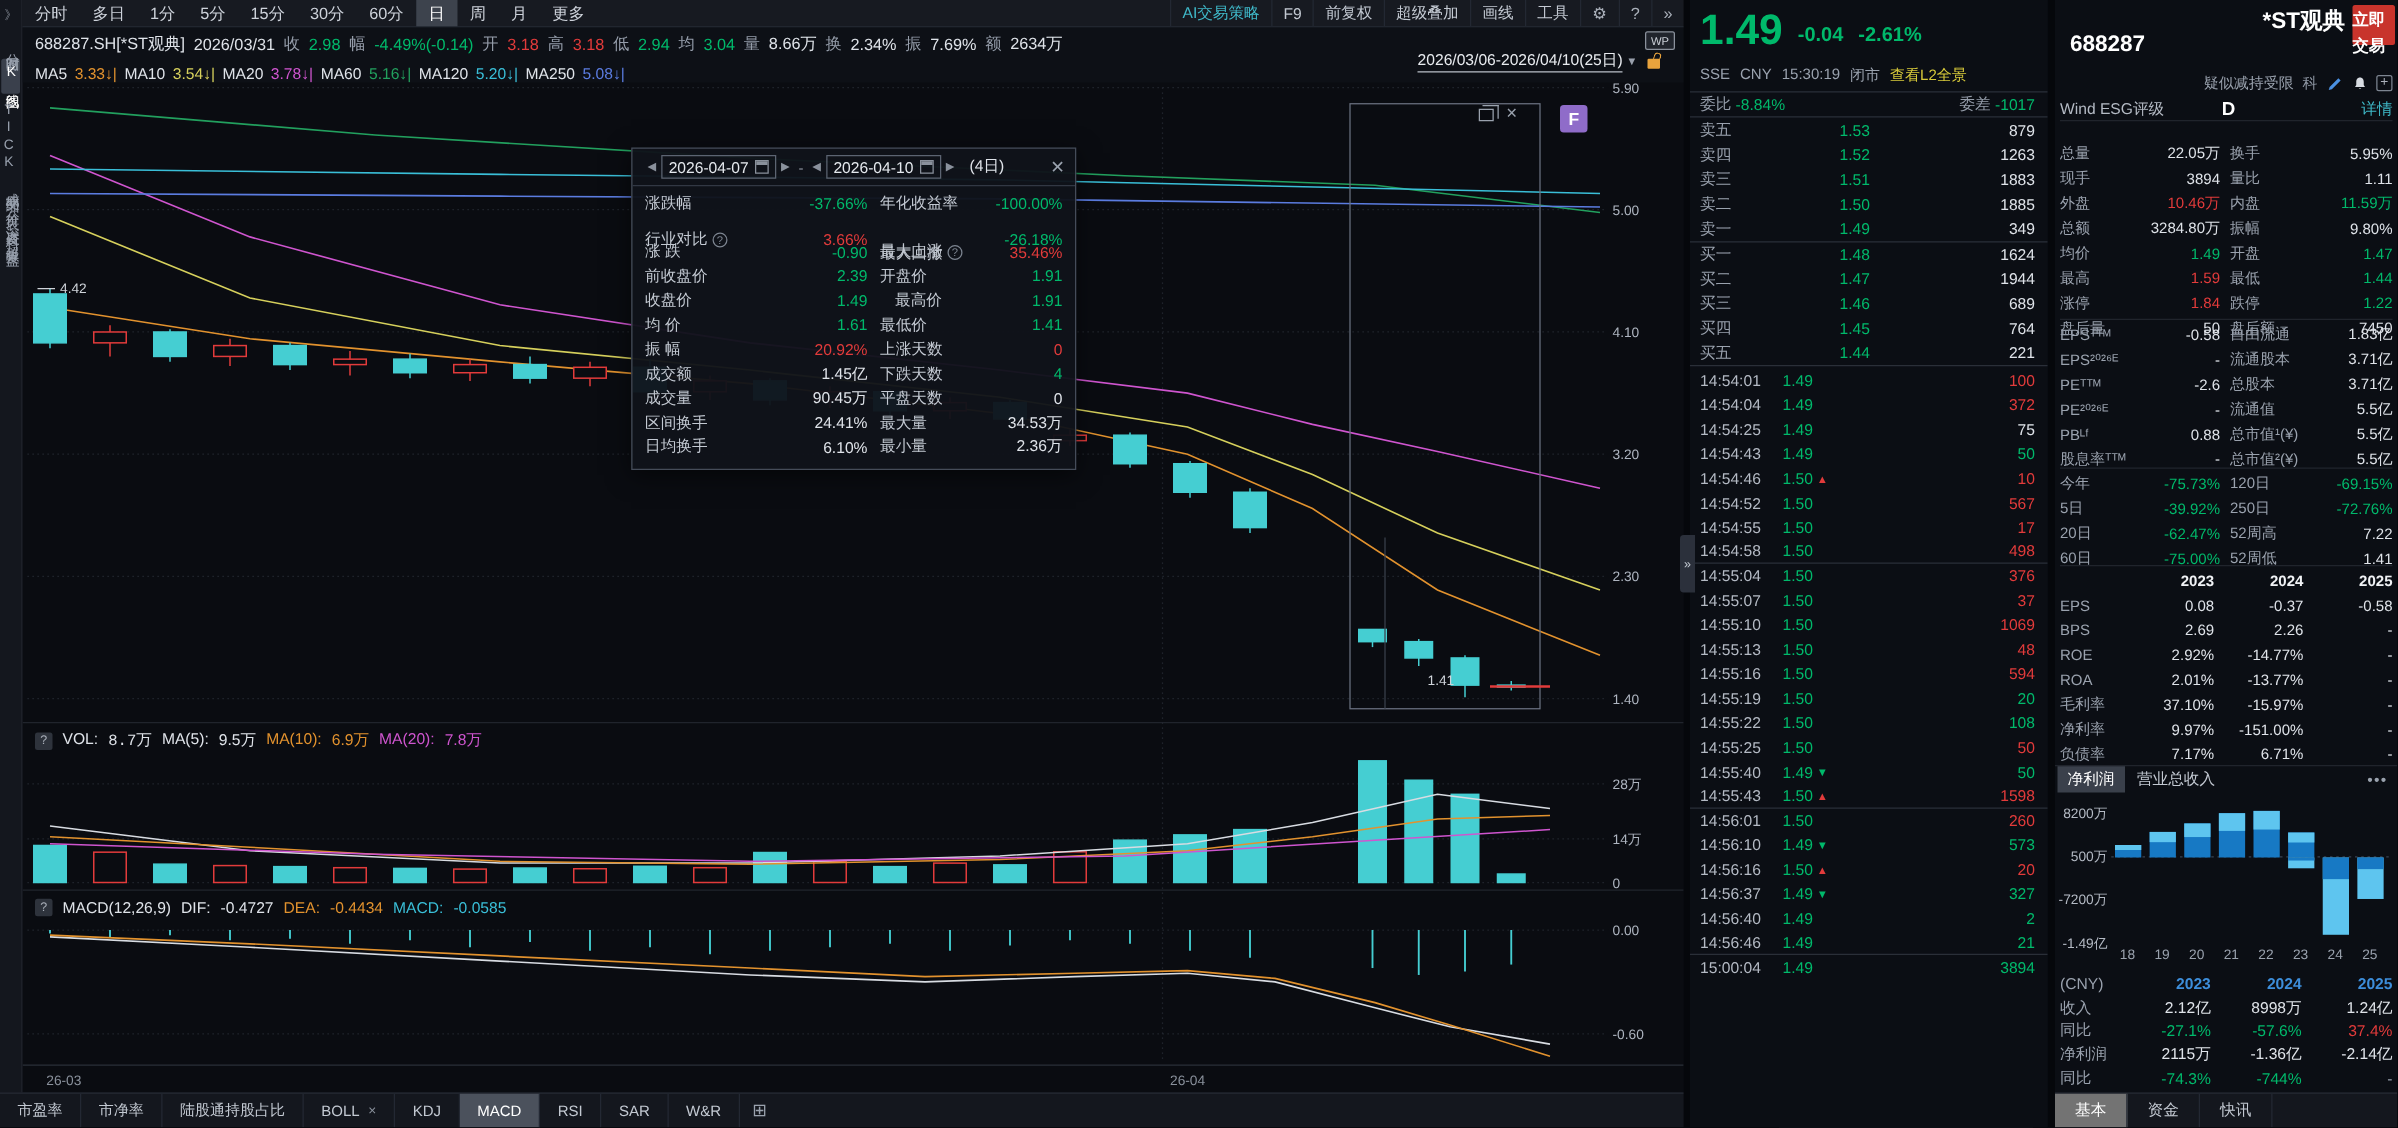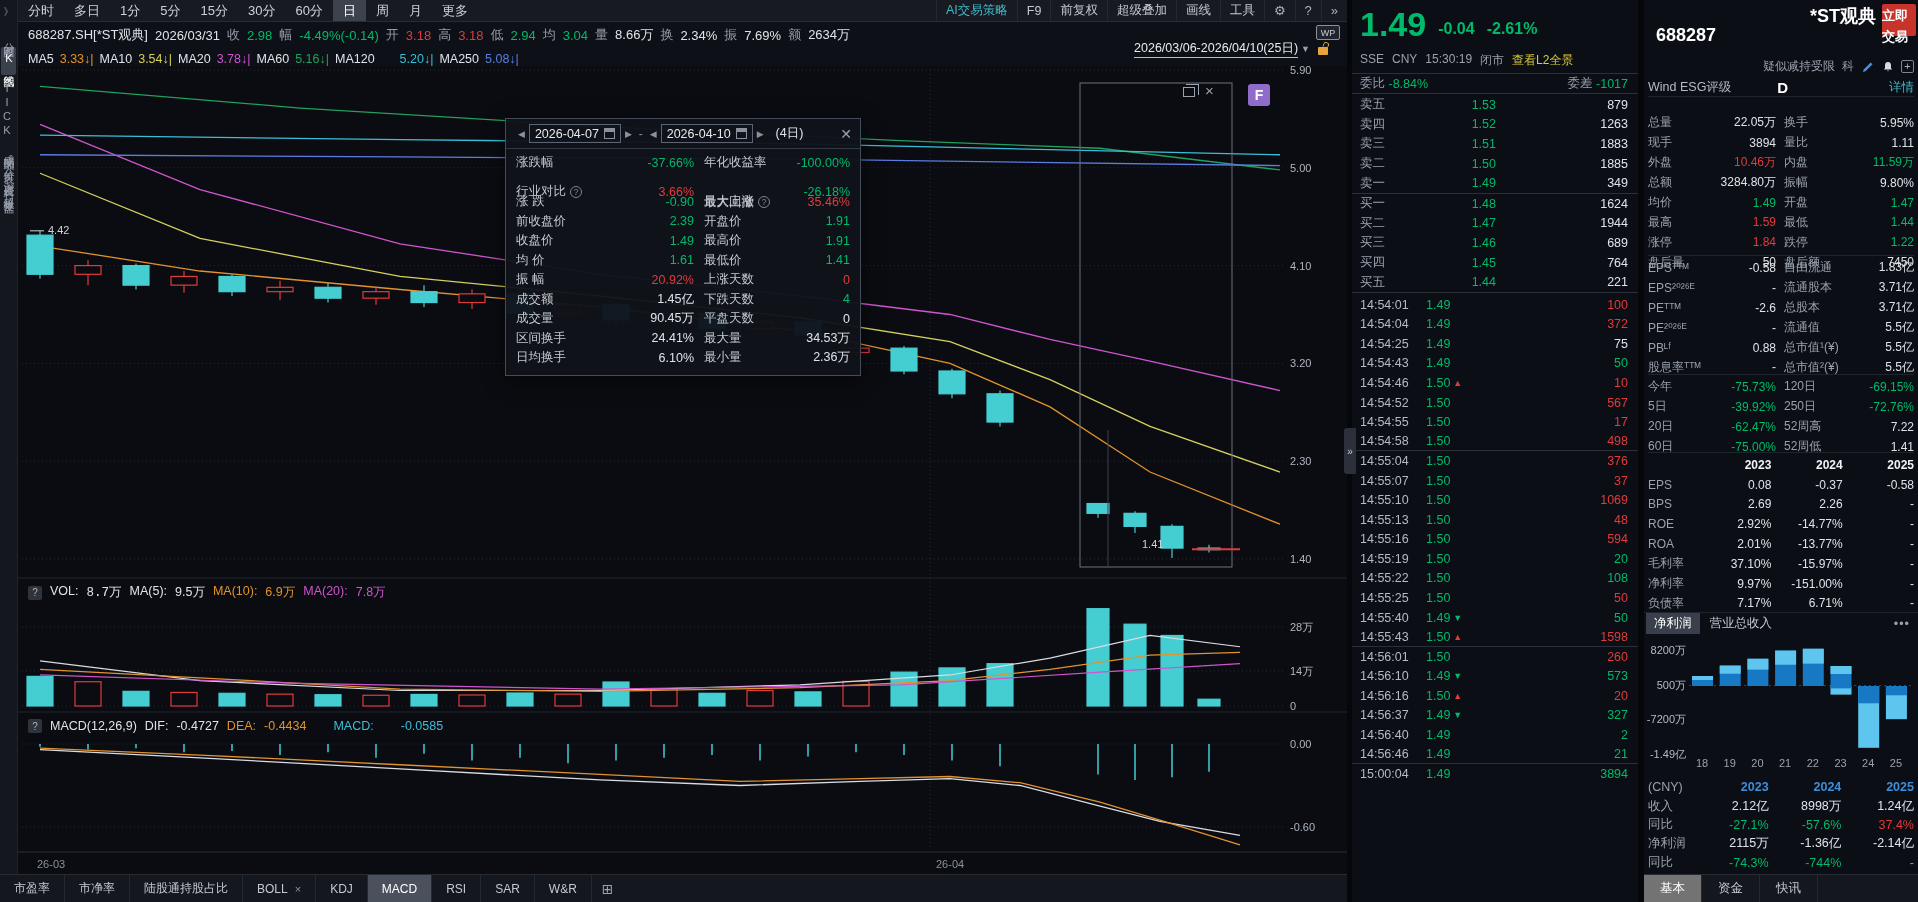--- a/index.html
+++ b/index.html
@@ -8,21 +8,21 @@
     --text:#dfe3e9; --label:#959daa; --faint:#6f7682;
     --green:#00b96b; --red:#e23b3b; --teal:#45ced2;
     --orange:#e2922e; --yellow:#d6d05c; --magenta:#cf55cf;
     --cyan:#3abfd8; --blue:#5b7ce0; --greenln:#22a05e;
     --link:#3fb9c9; --ylink:#d8ca3a;
   }
   *{box-sizing:border-box;margin:0;padding:0;font-family:"Liberation Sans","DejaVu Sans",sans-serif;}
   html,body{background:#05070b;}
   #app{position:relative;width:1918px;height:902px;background:var(--bg);overflow:hidden;font-size:12px;color:var(--text);}
   .c-w{color:var(--text);} .c-g{color:var(--green);} .c-r{color:var(--red);} .c-l{color:var(--label);}
-  .c-o{color:var(--orange);} .c-y{color:var(--yellow);} .c-m{color:var(--magenta);} .c-c{color:var(--cyan);margin-left:19px;}
+  .c-o{color:var(--orange);} .c-y{color:var(--yellow);} .c-m{color:var(--magenta);} .c-c{color:var(--cyan);}
   .c-b{color:var(--blue);} .c-gr{color:var(--greenln);}
 
   
   #left-strip{position:absolute;left:0;top:0;width:18px;height:874px;background:#14171e;border-right:1px solid var(--dim-border);display:flex;flex-direction:column;align-items:center;}
   #strip-chevron{color:#8a919c;font-size:10px;margin:5px 0 8px;cursor:pointer;}
   .strip-item{writing-mode:vertical-rl;text-orientation:upright;font-size:11px;color:#98a0ad;letter-spacing:2px;margin:7px 0;cursor:pointer;}
   .strip-item.active{background:#3a404c;color:#fff;padding:5px 0;border-radius:2px;}
 
   
   #row1{position:absolute;left:18px;top:0;width:1329px;height:22px;background:var(--bar);border-bottom:1px solid var(--border);display:flex;align-items:center;}
@@ -475,21 +475,21 @@
         </div>
         <div class="tt-row">
           <span class="tt-l">前收盘价</span>
           <span class="tt-v c-g">2.39</span>
           <span class="tt-l" style="padding-left: 10px;">开盘价</span>
           <span class="tt-v c-g">1.91</span>
         </div>
         <div class="tt-row">
           <span class="tt-l">收盘价</span>
           <span class="tt-v c-g">1.49</span>
-          <span class="tt-l" style="padding-left: 10px;">最高价</span>
+          <span class="tt-l" style="padding-left: 22px;">最高价</span>
           <span class="tt-v c-g">1.91</span>
         </div>
         <div class="tt-row">
           <span class="tt-l">均 价</span>
           <span class="tt-v c-g">1.61</span>
           <span class="tt-l" style="padding-left: 10px;">最低价</span>
           <span class="tt-v c-g">1.41</span>
         </div>
         <div class="tt-row">
           <span class="tt-l">振 幅</span>

